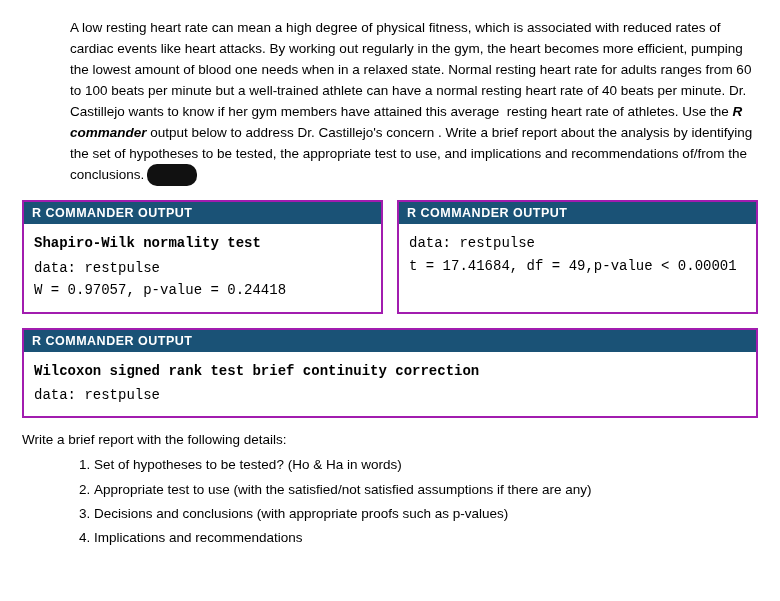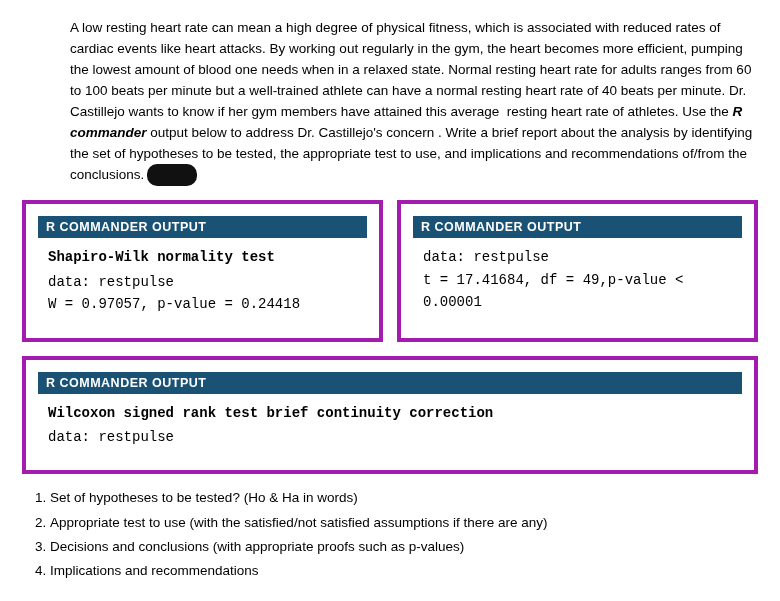--- a/index.html
+++ b/index.html
@@ -31,22 +31,22 @@
       border-radius: 10px;
       vertical-align: middle;
       margin-left: 3px;
     }
     .output-panels {
       display: flex;
       gap: 14px;
       margin-bottom: 14px;
     }
     .r-output-box {
-      border: 4px solid #a21caf;
-      padding: 12px;
+      border: 2px solid #a21caf;
+      padding: 0;
       flex: 1;
     }
     .r-output-box.full-width {
       width: 100%;
       flex: none;
     }
     .r-output-header {
       background: #1a5276;
       color: #fff;
       font-weight: bold;
@@ -80,20 +80,21 @@
       margin-bottom: 8px;
       margin-top: 4px;
     }
     .brief-list {
       padding-left: 28px;
     }
     .brief-list li {
       margin-bottom: 4px;
       font-size: 13.5px;
       line-height: 1.5;
+      margin-left: 44px;
     }
   </style>
 </head>
 <body>
 
 <p class="intro-text">
   A low resting heart rate can mean a high degree of physical fitness, which is associated with reduced rates of cardiac events like heart attacks. By working out regularly in the gym, the heart becomes more efficient, pumping the lowest amount of blood one needs when in a relaxed state. Normal resting heart rate for adults ranges from 60 to 100 beats per minute but a well-trained athlete can have a normal resting heart rate of 40 beats per minute. Dr. Castillejo wants to know if her gym members have attained this average &nbsp;resting heart rate of athletes. Use the <em><strong>R commander</strong></em> output below to address Dr. Castillejo's concern . Write a brief report about the analysis by identifying the set of hypotheses to be tested, the appropriate test to use, and implications and recommendations of/from the conclusions.<span class="redacted"></span>
 </p>
 
 <div class="output-panels">
@@ -118,19 +119,20 @@
   <div class="r-output-box full-width">
     <div class="r-output-header">R COMMANDER OUTPUT</div>
     <div class="r-output-body">
       <div class="test-title-left">Wilcoxon signed rank test brief continuity correction</div>
       <div>data:  restpulse</div>
     </div>
   </div>
 </div>
 
 <div class="bottom-section">
+  <p class="write-brief">Write a brief report with the following details:</p>
   <ol class="brief-list">
   <li>Set of hypotheses to be tested? (Ho &amp; Ha in words)</li>
       <li>Appropriate test to use (with the satisfied/not satisfied assumptions if there are any)</li>
       <li>Decisions and conclusions (with appropriate proofs such as p-values)</li>
       <li>Implications and recommendations</li>
     </ol>
 </div>
 
 </body></html>

